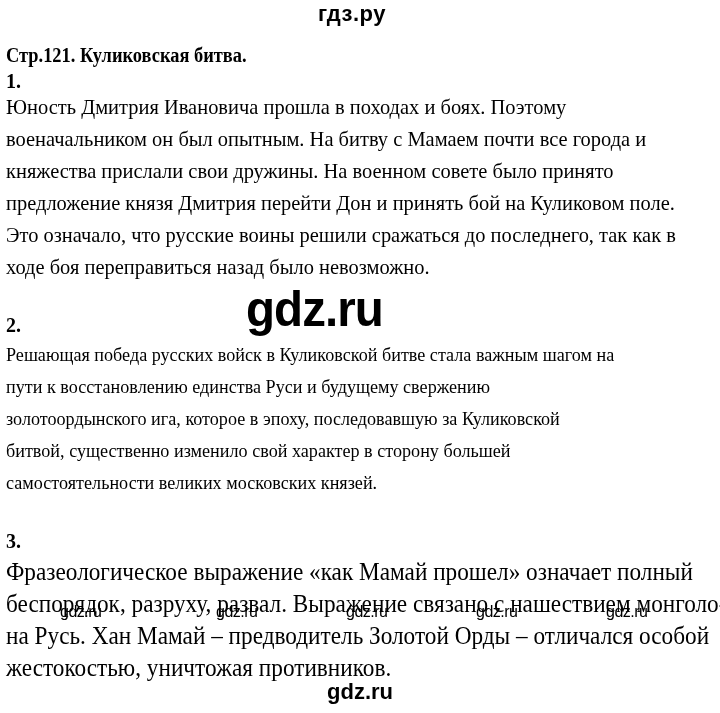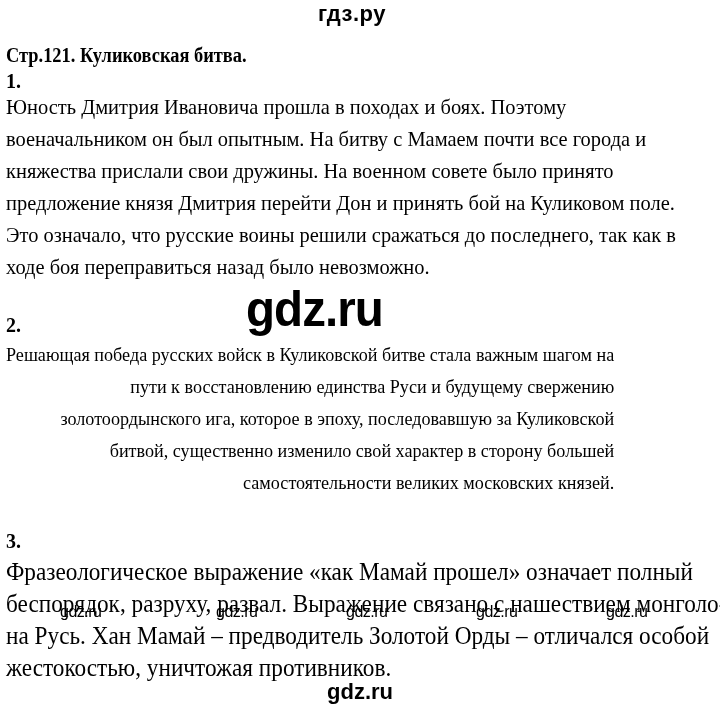--- a/index.html
+++ b/index.html
@@ -104,21 +104,21 @@
     <span class="line">предложение князя Дмитрия перейти Дон и принять бой на Куликовом поле.</span>
     <span class="line">Это означало, что русские воины решили сражаться до последнего, так как в</span>
     <span class="line">ходе боя переправиться назад было невозможно.</span>
   </div>
 </div>
 
 <div class="abs" style="top:312px; font-family:'Liberation Serif', serif;">
   <div class="q-num">2.</div>
 </div>
 
-<div class="abs" style="top:339px; font-family:'Liberation Serif', serif; font-size:19.5px;text-align:right;">
+<div class="abs" style="top:339px; font-family:'Liberation Serif', serif; font-size:19.5px;">
   <div class="para">
     <span class="line">Решающая победа русских войск в Куликовской битве стала важным шагом на</span>
     <span class="line">пути к восстановлению единства Руси и будущему свержению</span>
     <span class="line">золотоордынского ига, которое в эпоху, последовавшую за Куликовской</span>
     <span class="line">битвой, существенно изменило свой характер в сторону большей</span>
     <span class="line">самостоятельности великих московских князей.</span>
   </div>
 </div>
 
 <div class="abs" style="top:528px; font-family:'Liberation Serif', serif;">

